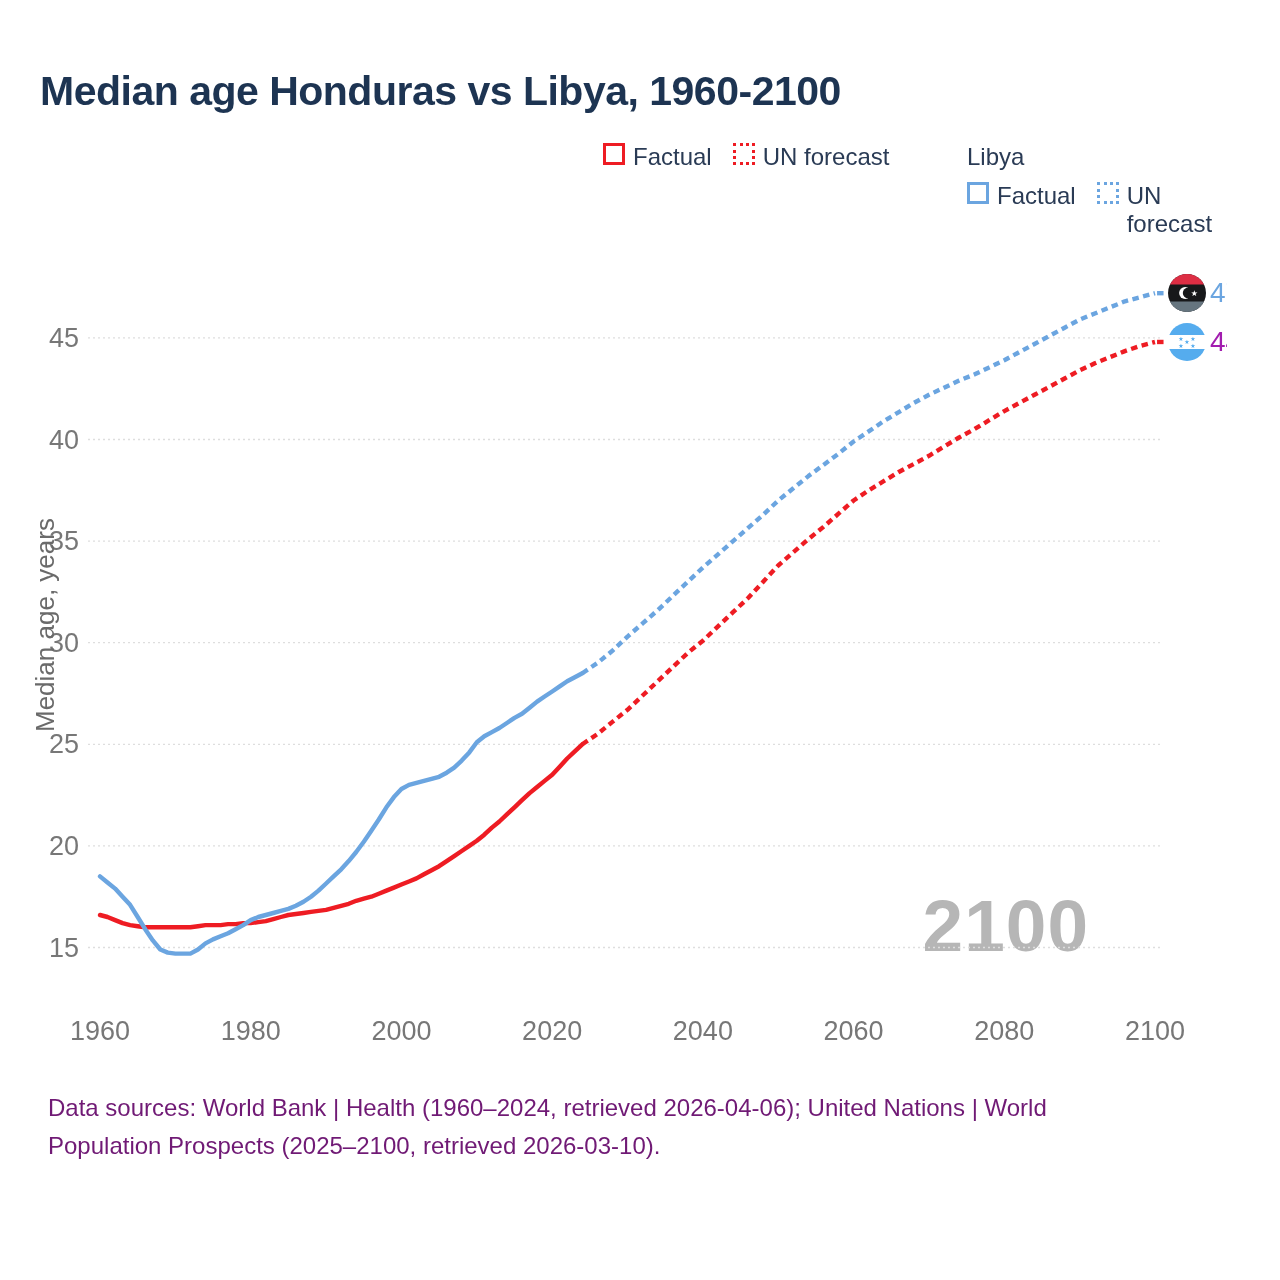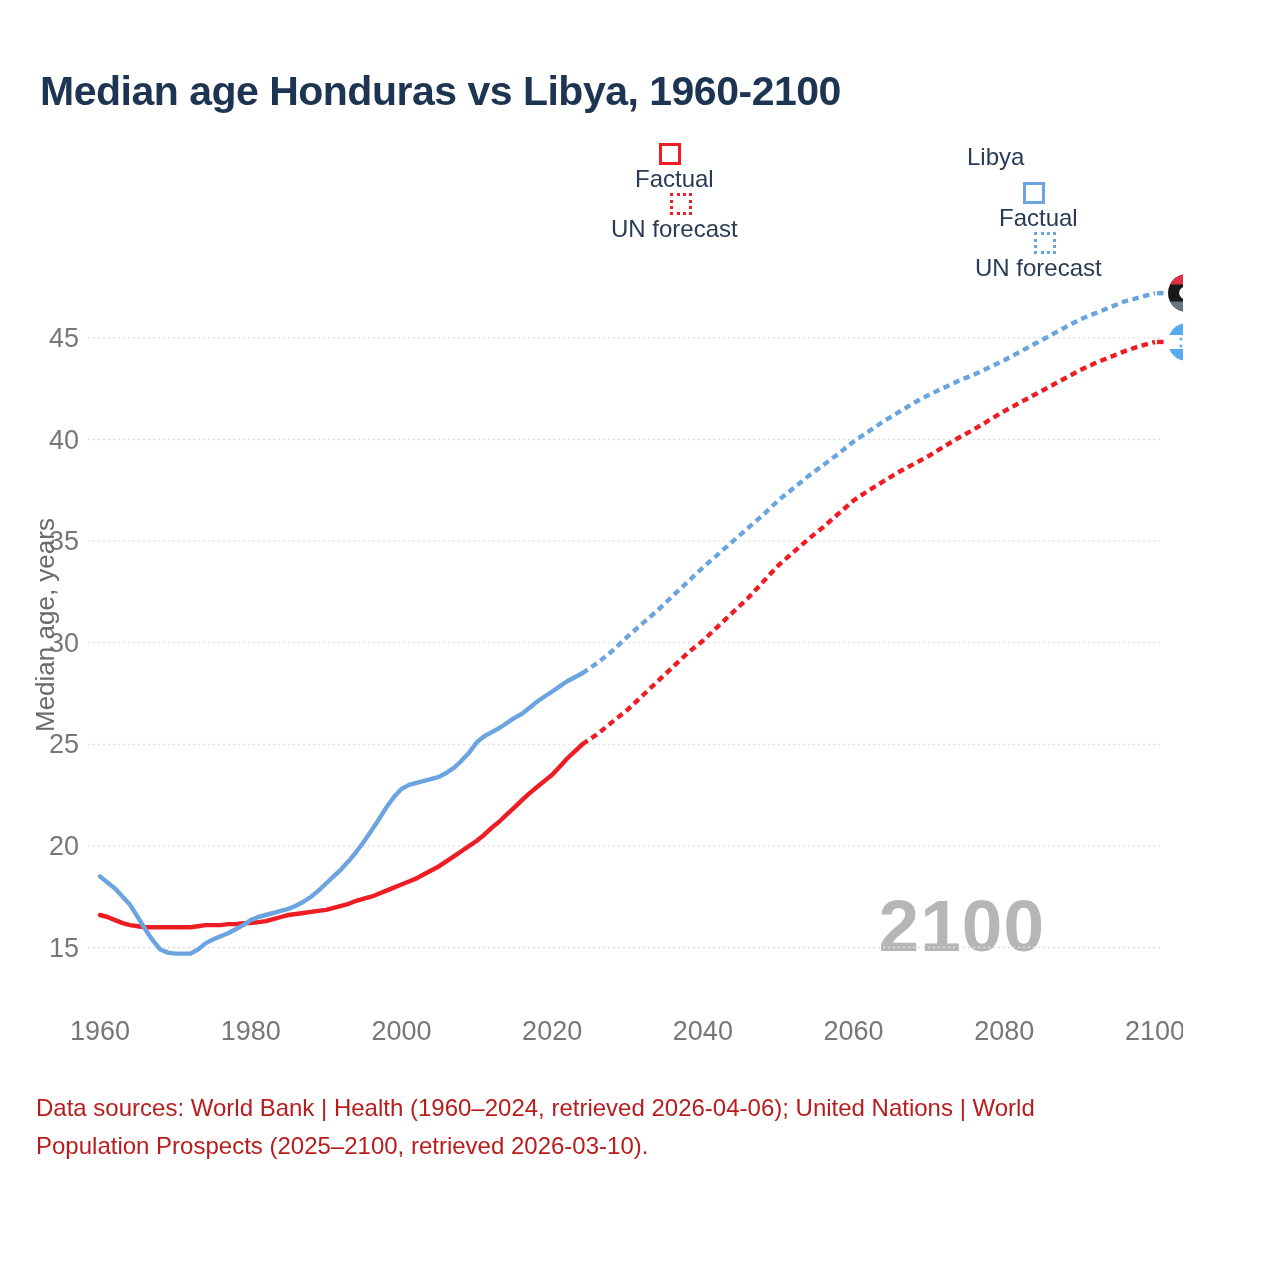--- a/index.html
+++ b/index.html
@@ -1,28 +1,29 @@
 <!DOCTYPE html>
 <html><head>
 <meta charset="utf-8">
 <style>
   html,body{margin:0;padding:0;background:#ffffff;}
   #stage{
     position:relative;width:1183px;height:1280px;background:#ffffff;overflow:hidden;
     font-family:"Liberation Sans","DejaVu Sans",sans-serif;
+    padding-left:44px;
   }
   #chart-title{
     position:absolute;left:40px;top:68px;margin:0;
     font-size:41px;font-weight:700;letter-spacing:-0.5px;color:#1d3452;
   }
   .legend-group{position:absolute;top:143px;}
   #legend-honduras{left:603px;}
   #legend-libya{left:938px;margin-left:29px;}
   .legend-header{font-size:24px;color:#2a3b55;margin-bottom:11px;}
-  .legend-row{display:flex;align-items:center;flex-direction:column;}
+  .legend-row{display:flex;align-items:flex-start;}
   .swatch{width:22px;height:22px;box-sizing:border-box;flex:0 0 auto;}
   .swatch.solid-red{border:3.5px solid #ee1c23;}
   .swatch.dot-red{border:3px dotted #ee1c23;}
   .swatch.solid-blue{border:3.5px solid #6ba5e0;}
   .swatch.dot-blue{border:3px dotted #6ba5e0;}
   .legend-label{font-size:24px;color:#2a3b55;margin-left:8px;}
   .legend-gap{margin-left:21px;}
   #watermark{
     position:absolute;right:138px;top:884px;
     font-size:73px;font-weight:600;color:#b6b6b6;letter-spacing:1px;
@@ -34,21 +35,21 @@
     display:flex;align-items:center;justify-content:center;
     font-size:26px;color:#6a6a6a;white-space:nowrap;
   }
   .flag-badge{position:absolute;left:1168px;width:38px;height:38px;}
   .end-value{
     position:absolute;left:1210px;height:38px;line-height:38px;
     font-size:28px;
   }
   #end-value-libya{color:#6ba5e0;}
   #end-value-honduras{color:#a21caf;}
-  #footer{position:absolute;left:36px;top:1089px;font-size:24px;color:#b91c1c;line-height:38px;}
+  #footer{position:absolute;left:48px;top:1089px;font-size:24px;color:#701a75;line-height:38px;}
   #footer div{white-space:nowrap;}
 </style>
 </head>
 <body>
 
 <div id="stage">
 
   <h1 id="chart-title">Median age Honduras vs Libya, 1960-2100</h1>
 
   <div class="legend-group" id="legend-honduras">

